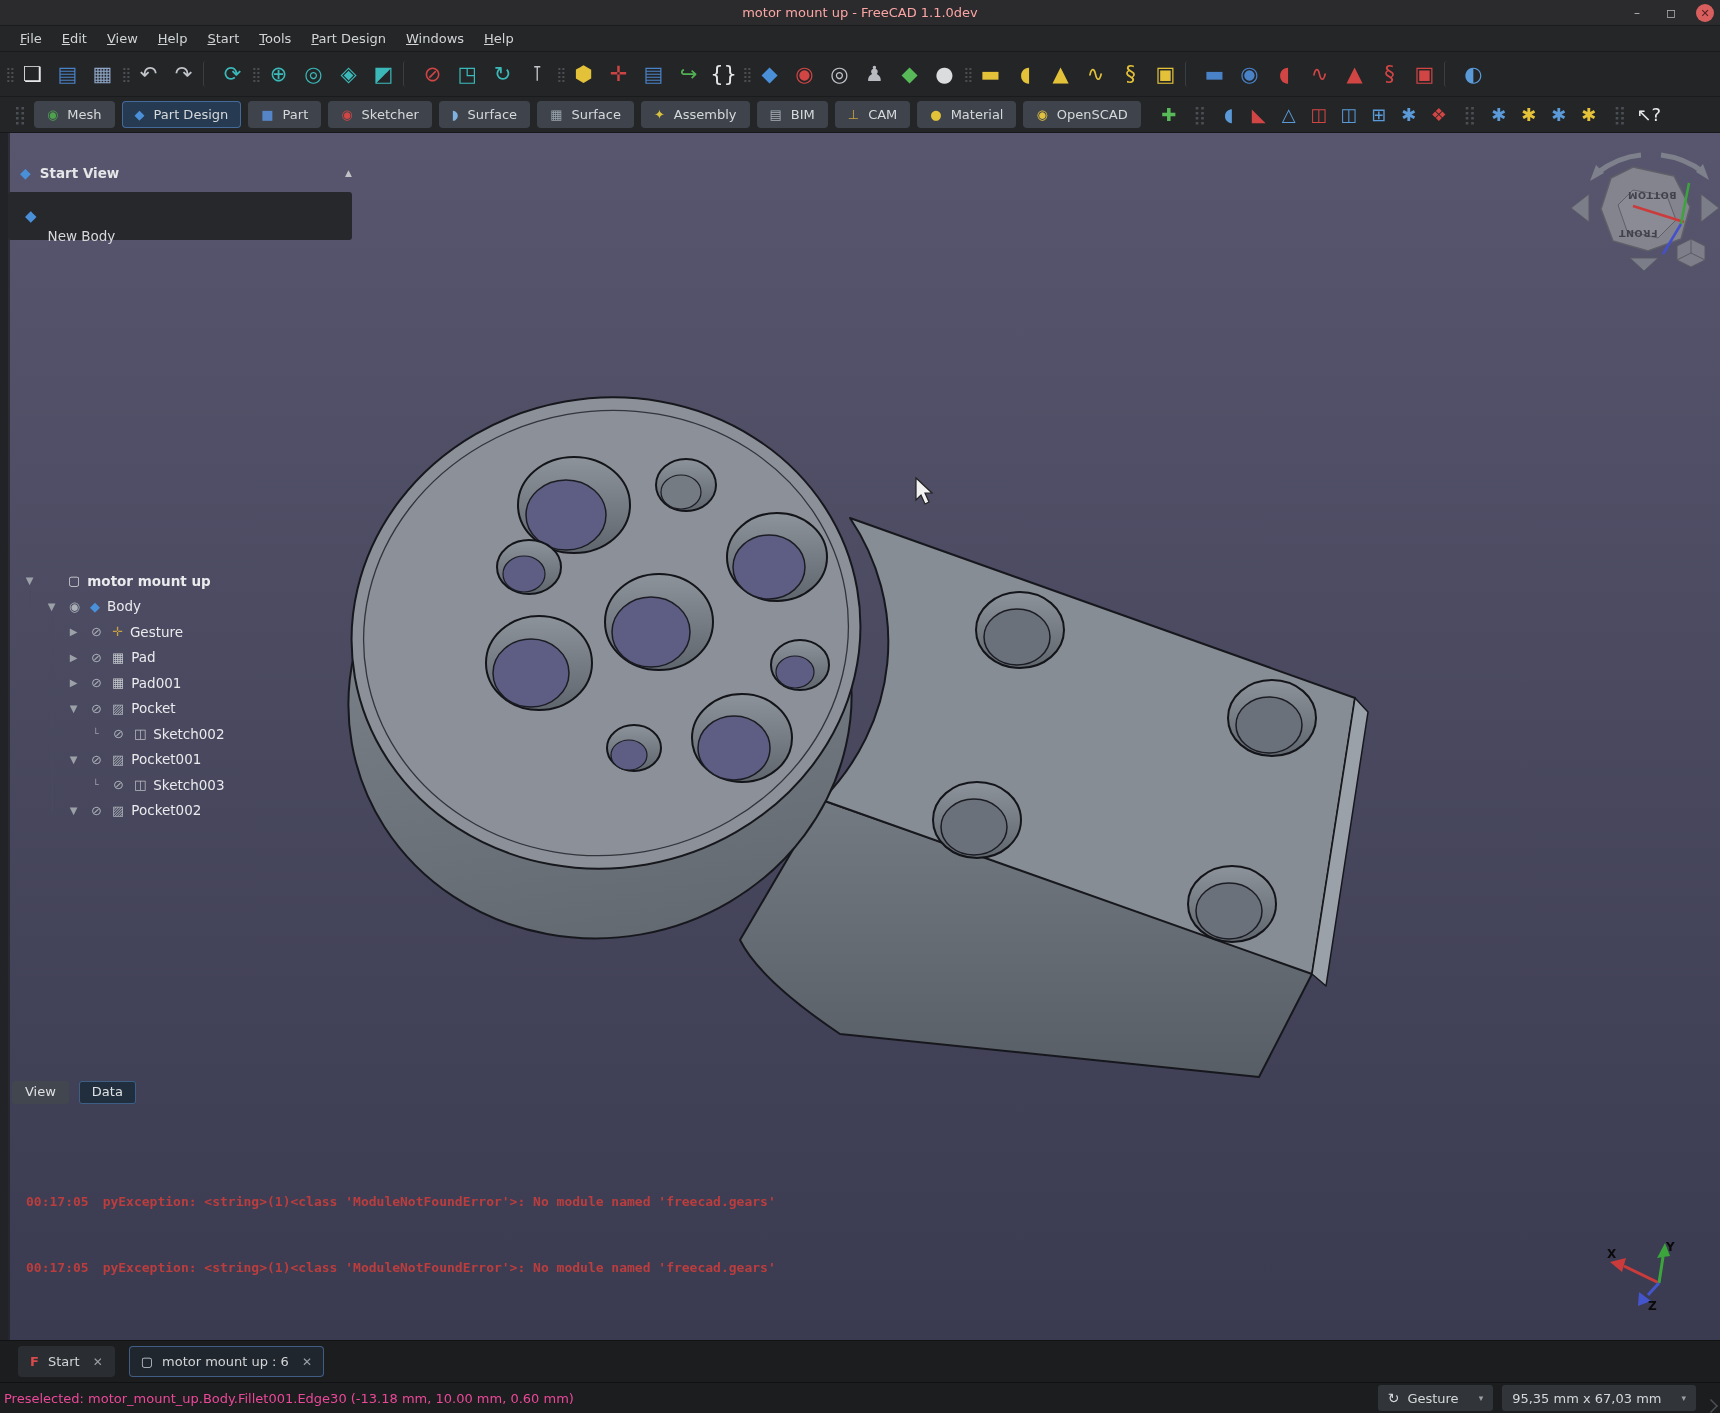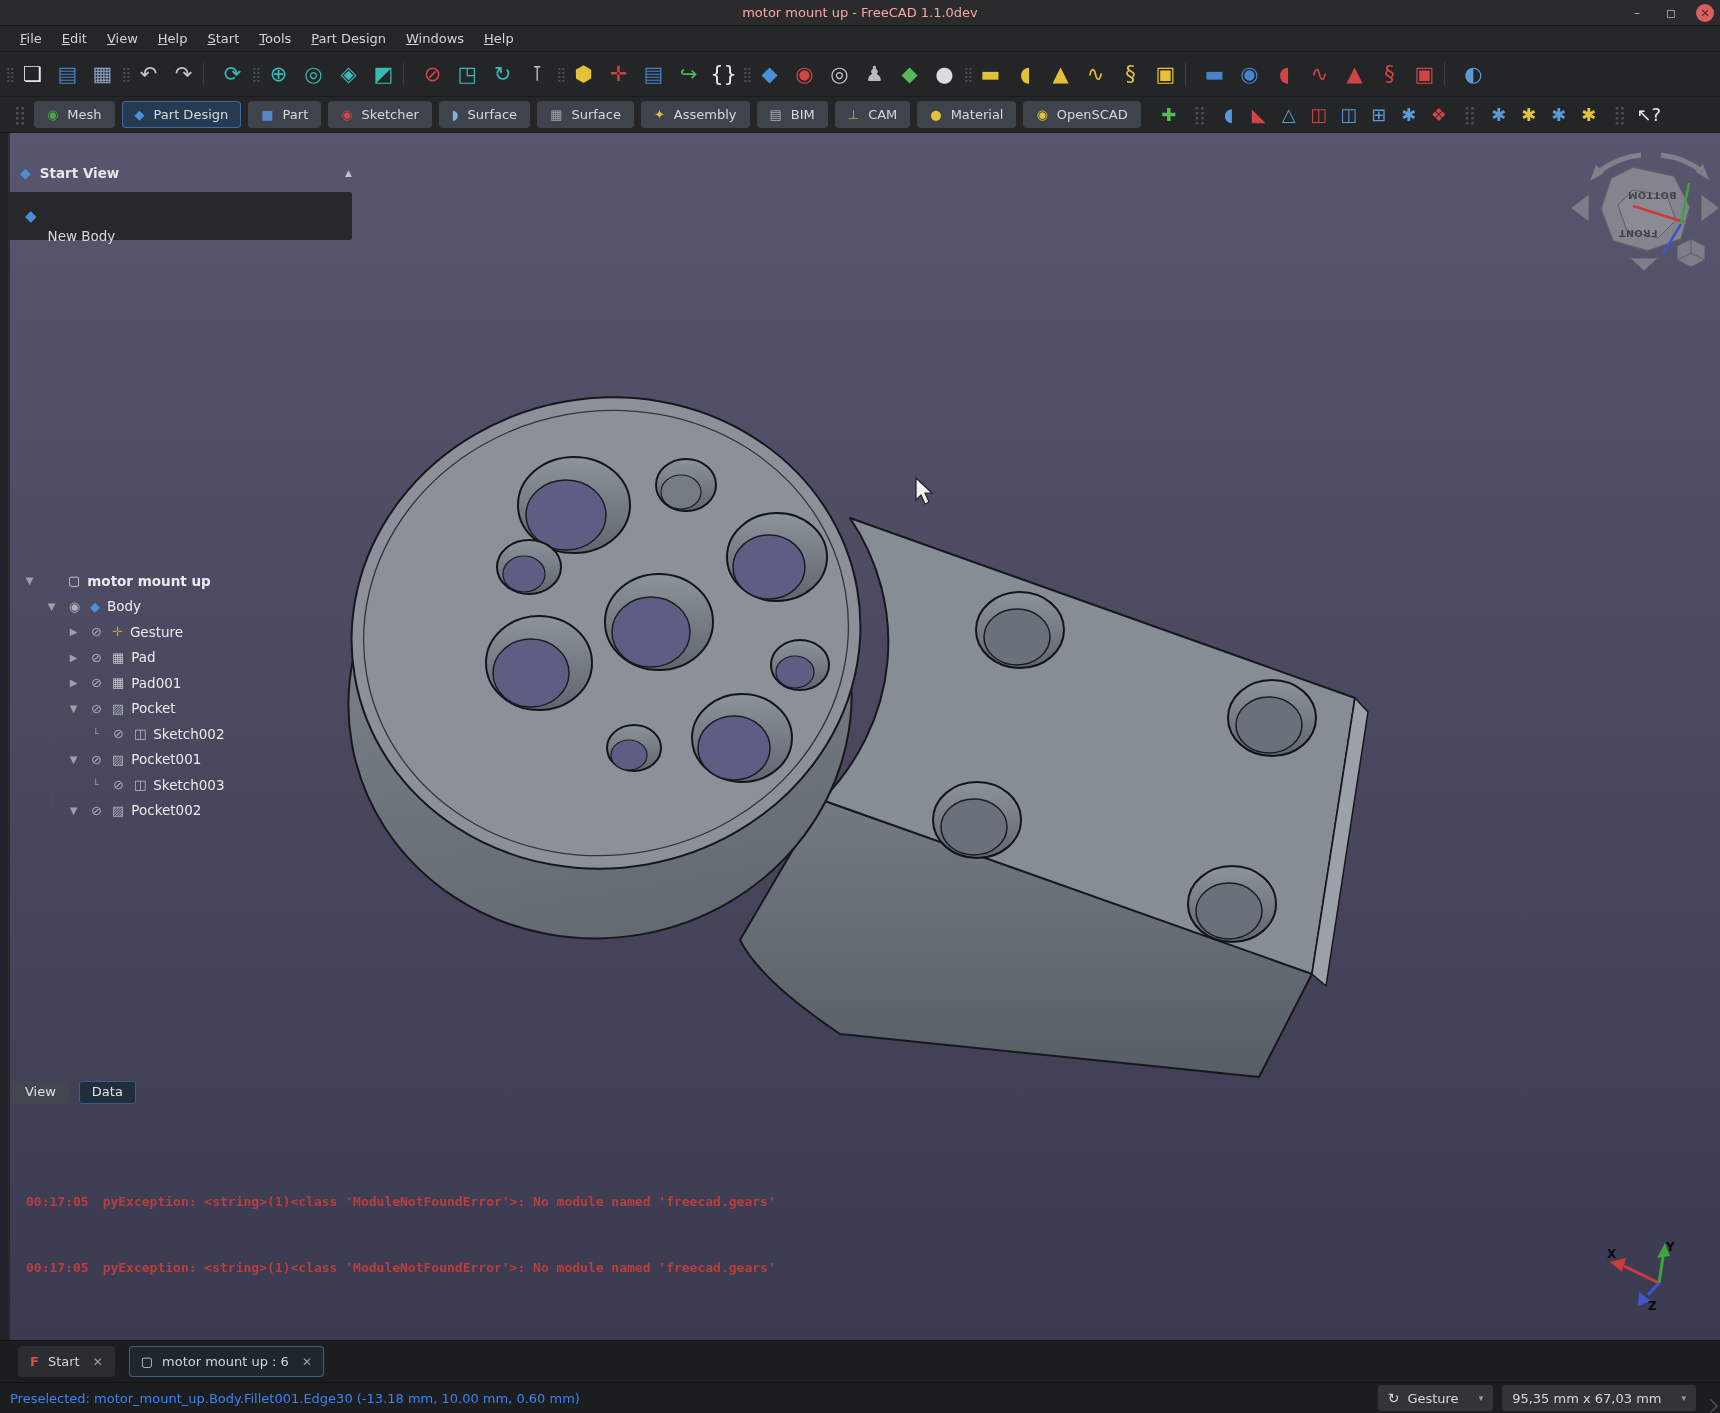--- a/index.html
+++ b/index.html
@@ -73,21 +73,21 @@
   #tabbar { position:absolute; top:1340px; left:0; width:1720px; height:42px; background:#1b1d1f;
     display:flex; align-items:center; padding-left:18px; gap:14px; border-top:1px solid #121315; }
   .file-tab { display:inline-flex; align-items:center; gap:9px; height:31px; padding:0 12px;
     background:#2a2d31; border-radius:4px; font-size:13px; color:#d2d5d7; }
   .file-tab.active { background:#20262e; box-shadow:inset 0 0 0 1px #3f5d85; }
   .file-tab .ft-close { font-size:12px; color:#9aa0a5; margin-left:4px; }
   .file-tab .ft-ic { font-size:13px; font-weight:bold; }
 
   #statusbar { position:absolute; top:1382px; left:0; width:1720px; height:31px; background:#1b1d1f;
     display:flex; align-items:center; border-top:1px solid #101113; }
-  #status-message { font-size:13px; color:#3b82f6; padding-left:10px; }
+  #status-message { font-size:13px; color:#ec4899; padding-left:4px; }
   #status-right { position:absolute; right:24px; top:2px; display:flex; gap:9px; }
   .status-btn { height:26px; background:#313539; border-radius:3px; display:flex; align-items:center;
     padding:0 10px; font-size:13px; color:#d5d8da; gap:8px; }
   .status-btn .caret { font-size:9px; color:#9aa0a5; margin-left:12px; }
   .status-btn .g-ic { color:#d5d8da; font-size:14px; }
   #resize-grip { position:absolute; right:2px; top:16px; width:14px; height:14px;
     border-right:2px solid #5c5f63; border-bottom:2px solid #5c5f63; transform:rotate(-45deg) scale(.7); opacity:.8; }
 </style>
 </head>
 <body>

